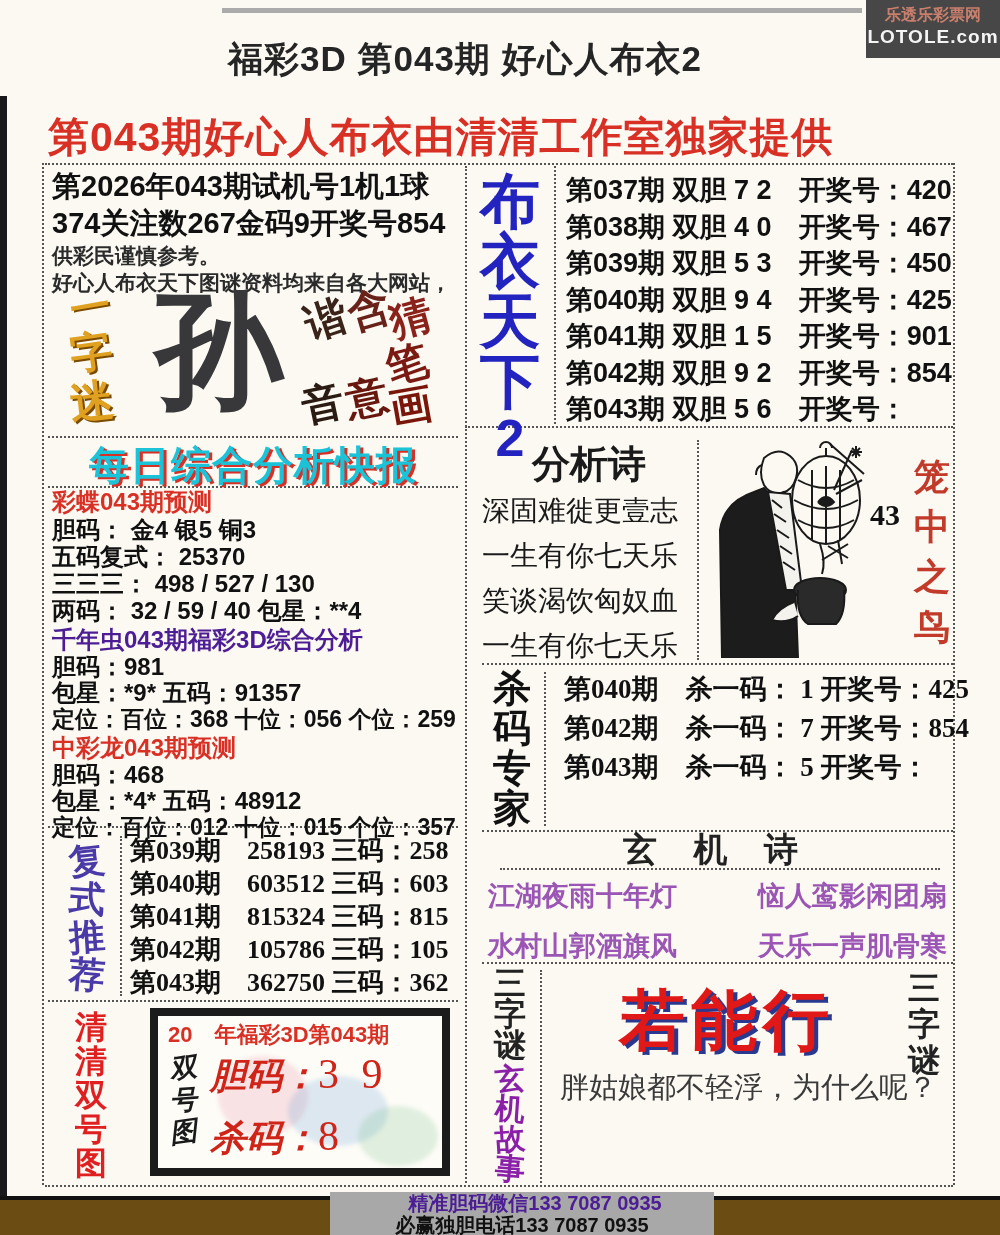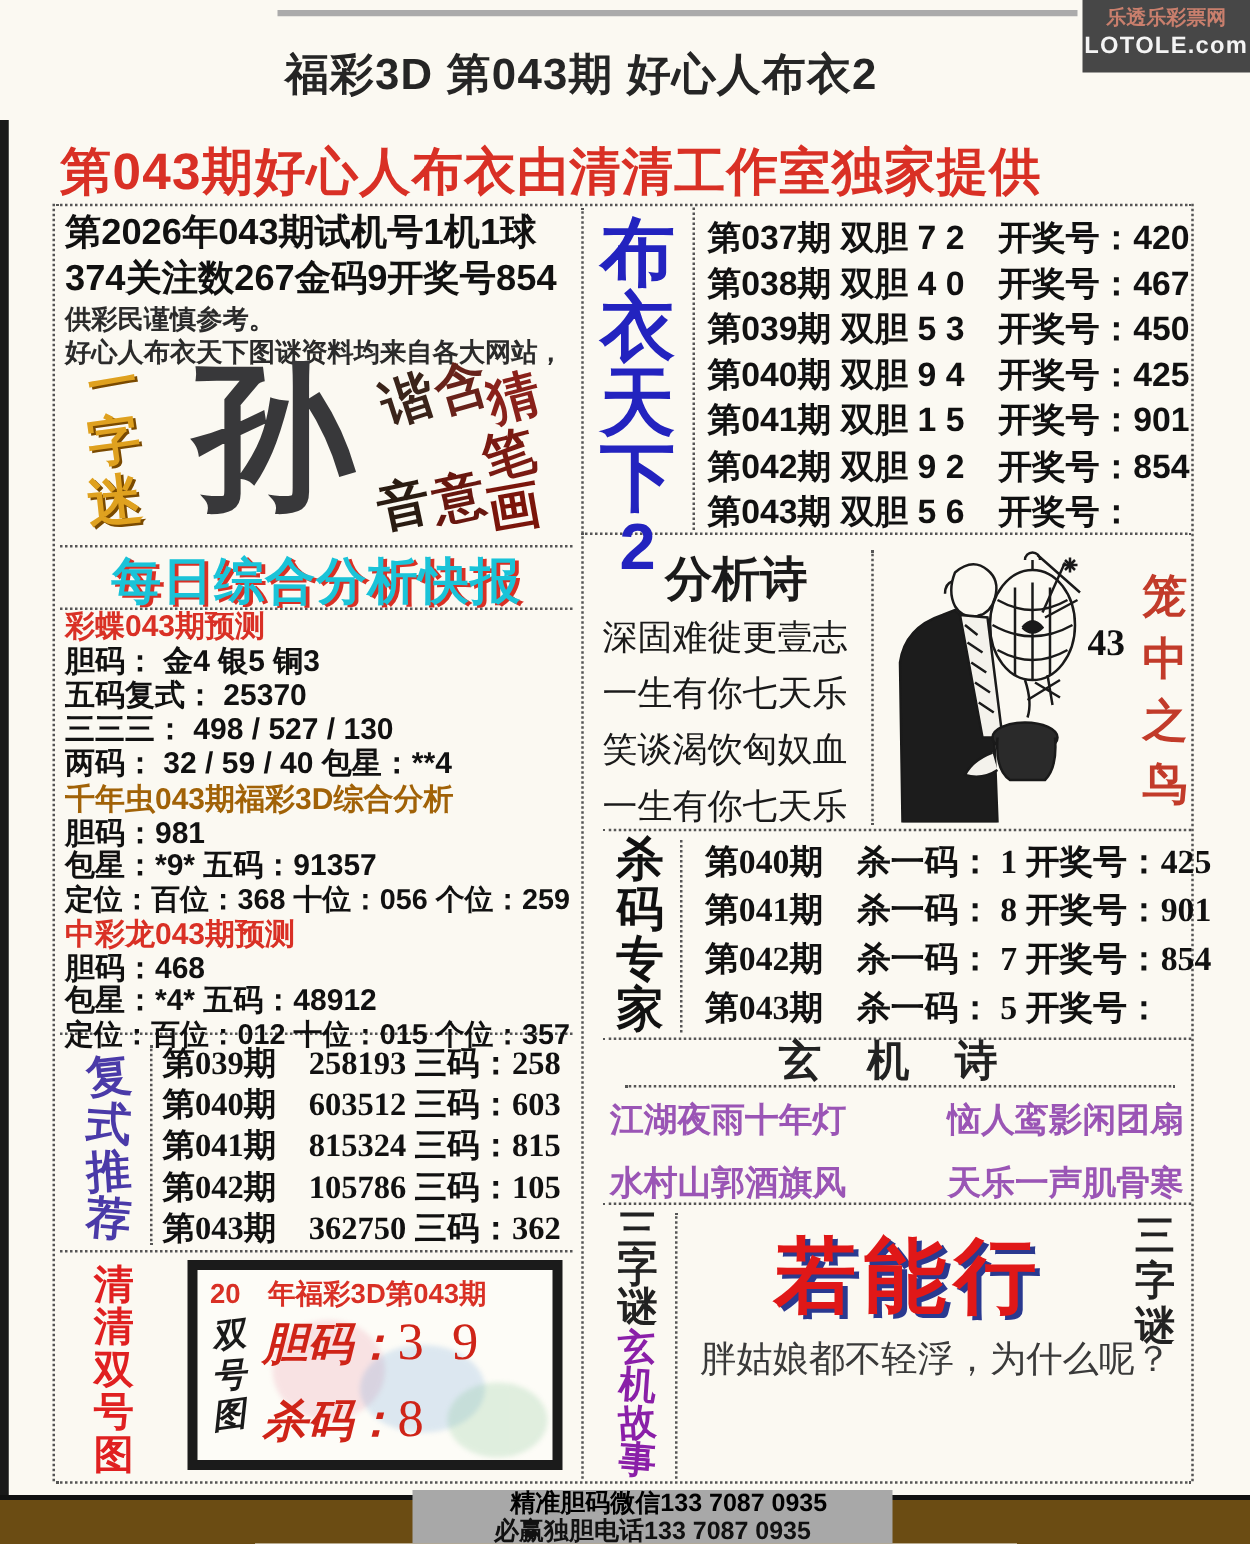--- a/index.html
+++ b/index.html
@@ -90,21 +90,21 @@
 
   <div class="abs sans" style="left:48px;top:436px;width:410px;height:52px;border-top:2px dotted #555;border-bottom:2px dotted #555;
               font-size:40px;font-weight:bold;color:#1ac3d8;text-shadow:3px 2px 0 #d93025;text-align:center;line-height:54px;letter-spacing:1px;box-sizing:border-box;">每日综合分析快报</div>
 
   <div class="abs sans" style="left:52px;top:488px;width:406px;color:#111;">
     <div style="font-size:24px;font-weight:bold;color:#d93025;line-height:28px;">彩蝶043期预测</div>
     <div style="font-size:24px;font-weight:bold;line-height:27px;">胆码： 金4 银5 铜3</div>
     <div style="font-size:24px;font-weight:bold;line-height:27px;">五码复式： 25370</div>
     <div style="font-size:24px;font-weight:bold;line-height:27px;">三三三： 498 / 527 / 130</div>
     <div style="font-size:24px;font-weight:bold;line-height:27px;">两码： 32 / 59 / 40 包星：**4</div>
-    <div style="font-size:24px;font-weight:bold;color:#a16207;line-height:28px;margin-top:2px;">千年虫043期福彩3D综合分析</div>
+    <div style="font-size:24px;font-weight:bold;color:#4c1d95;line-height:28px;margin-top:2px;">千年虫043期福彩3D综合分析</div>
     <div style="font-size:24px;font-weight:bold;line-height:26px;">胆码：981</div>
     <div style="font-size:24px;font-weight:bold;line-height:26px;">包星：*9* 五码：91357</div>
     <div style="font-size:23px;font-weight:bold;line-height:26px;white-space:nowrap;">定位：百位：368 十位：056 个位：259</div>
     <div style="font-size:24px;font-weight:bold;color:#d93025;line-height:28px;margin-top:2px;">中彩龙043期预测</div>
     <div style="font-size:24px;font-weight:bold;line-height:26px;">胆码：468</div>
     <div style="font-size:24px;font-weight:bold;line-height:26px;">包星：*4* 五码：48912</div>
     <div style="font-size:23px;font-weight:bold;line-height:26px;white-space:nowrap;">定位：百位：012 十位：015 个位：357</div>
   </div>
 
   <div class="abs serif" style="left:482px;top:440px;width:214px;">
@@ -148,21 +148,20 @@
 
   <div class="abs" style="left:482px;top:668px;width:471px;height:160px;">
     <div class="abs serif charcol" style="left:4px;top:0px;width:52px;font-weight:bold;color:#111;">
       <div style="font-size:38px;line-height:40px;">杀</div>
       <div style="font-size:38px;line-height:40px;">码</div>
       <div style="font-size:38px;line-height:40px;">专</div>
       <div style="font-size:38px;line-height:40px;">家</div>
     </div>
     <div class="abs serif" style="left:82px;top:2px;font-size:27px;font-weight:bold;color:#111;line-height:39px;">
       <div class="row"><span>第040期</span>　<span>杀一码：</span> <span>1</span> <span>开奖号：</span><span>425</span></div>
-      <div class="row"><span>第041期</span>　<span>杀一码：</span> <span>8</span> <span>开奖号：</span><span>901</span></div>
       <div class="row"><span>第042期</span>　<span>杀一码：</span> <span>7</span> <span>开奖号：</span><span>854</span></div>
       <div class="row"><span>第043期</span>　<span>杀一码：</span> <span>5</span> <span>开奖号：</span><span></span></div>
     </div>
   </div>
 
   <div class="abs serif" style="left:482px;top:832px;width:471px;height:130px;">
     <div style="font-size:34px;font-weight:bold;color:#222;text-align:center;letter-spacing:14px;line-height:36px;">玄 机 诗</div>
     <div style="display:flex;justify-content:space-between;padding:0 6px;margin-top:10px;">
       <span style="font-size:27px;font-weight:bold;color:#9a55b5;">江湖夜雨十年灯</span>
       <span style="font-size:27px;font-weight:bold;color:#9a55b5;">恼人鸾影闲团扇</span>
@@ -233,17 +232,17 @@
       <div style="font-size:32px;line-height:36px;">字</div>
       <div style="font-size:32px;line-height:36px;">谜</div>
     </div>
     <div class="abs sans" style="left:80px;top:8px;width:330px;text-align:center;font-size:66px;font-weight:bold;color:#e01818;letter-spacing:6px;text-shadow:4px 3px 0 #2a3990;">若能行</div>
     <div class="abs serif" style="left:78px;top:100px;font-size:29px;color:#3a3a3a;white-space:nowrap;">胖姑娘都不轻浮，为什么呢？</div>
   </div>
 
   <div class="abs" style="left:0;top:1196px;width:1000px;height:4px;background:#111;"></div>
   <div class="abs" style="left:0;top:1200px;width:1000px;height:35px;background:#6b4c13;"></div>
   <div class="abs sans" style="left:330px;top:1192px;width:384px;height:43px;background:#a8a8a8;text-align:center;">
-    <div style="font-size:20px;font-weight:bold;color:#000000;line-height:22px;padding-left:26px;">精准胆码微信133 7087 0935</div>
+    <div style="font-size:20px;font-weight:bold;color:#4c1d95;line-height:22px;padding-left:26px;">精准胆码微信133 7087 0935</div>
     <div style="font-size:20px;font-weight:bold;color:#111;line-height:22px;">必赢独胆电话133 7087 0935</div>
   </div>
 
 </div>
 
 </body></html>

